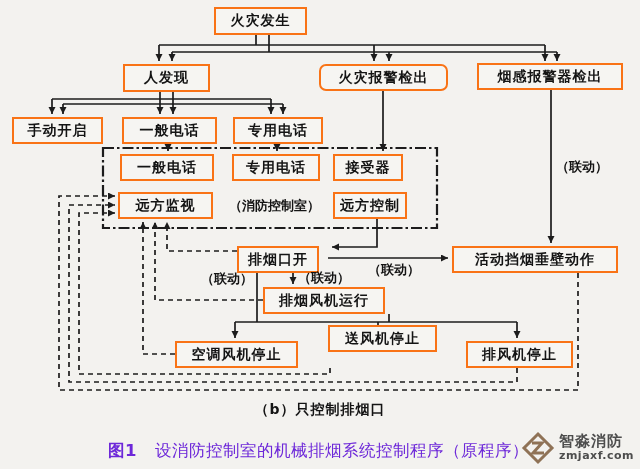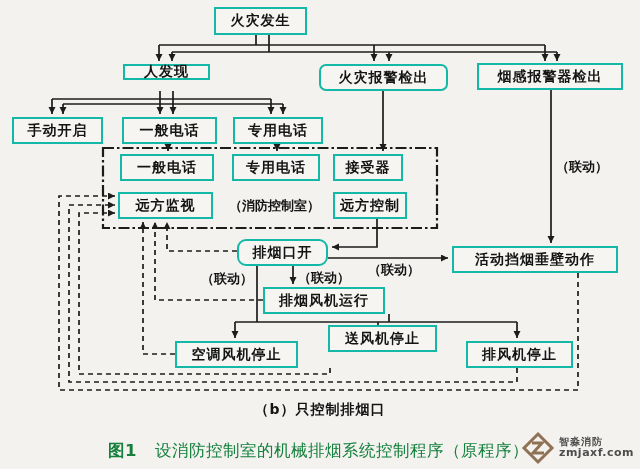--- a/index.html
+++ b/index.html
@@ -9,45 +9,45 @@
   }
   .stage{
     position:relative;
     width:640px;height:469px;
     background:#f3f2ef;
     overflow:hidden;
   }
   .wires{position:absolute;left:0;top:0;z-index:1;}
   .node{
     position:absolute;z-index:2;
-    border:2px solid #14b8a6;
+    border:2px solid #f97316;
     background:#f6f5f2;
     display:flex;align-items:center;justify-content:center;
     font-weight:bold;font-size:14px;letter-spacing:1px;color:#141414;
     box-sizing:border-box;white-space:nowrap;
   }
   .floating-label{
     position:absolute;z-index:2;
     font-weight:bold;font-size:13px;color:#141414;white-space:nowrap;
   }
   .caption-sub{
     position:absolute;z-index:2;left:0;top:401px;width:640px;
     text-align:center;font-weight:bold;font-size:14px;color:#141414;letter-spacing:1px;
   }
   .caption-fig{
     position:absolute;z-index:2;left:108px;top:440px;
-    font-size:16.5px;color:#15803d;letter-spacing:0.5px;white-space:nowrap;
+    font-size:16.5px;color:#6d28d9;letter-spacing:0.5px;white-space:nowrap;
   }
   .caption-fig .fig-num{font-weight:bold;margin-right:18px;}
   .logo{
     position:absolute;z-index:3;left:521px;top:431px;
     display:flex;align-items:center;gap:4px;
   }
   .logo-text{display:flex;flex-direction:column;line-height:1.05;}
-  .logo-cn{font-weight:bold;font-size:10px;color:#4d4d4d;letter-spacing:1px;}
+  .logo-cn{font-weight:bold;font-size:15px;color:#4d4d4d;letter-spacing:1px;}
   .logo-en{font-weight:bold;font-size:11px;color:#4d4d4d;letter-spacing:0.5px;}
 </style>
 </head>
 <body>
 
 <div class="stage">
 
   <svg class="wires" width="640" height="469" viewBox="0 0 640 469">
     <defs>
       <marker id="ah" markerUnits="userSpaceOnUse" markerWidth="9" markerHeight="8" refX="7" refY="3.5" orient="auto">
@@ -106,33 +106,33 @@
       <path d="M175,354 H143 V222" marker-end="url(#ah)"></path>
       <path d="M330,368 V374 H79 V213 H115" marker-end="url(#ah)"></path>
       <path d="M517,368 V382 H69 V205 H115" marker-end="url(#ah)"></path>
       <path d="M578,273 V390 H59 V196 H115" marker-end="url(#ah)"></path>
     </g>
 
     <rect x="103" y="148" width="334" height="80" fill="none" stroke="#1c1c1c" stroke-width="2.2" stroke-dasharray="11 3 2.5 3"></rect>
   </svg>
 
   <div class="node" style="left:214px;top:7px;width:93px;height:28px;">火灾发生</div>
-  <div class="node" style="left:123px;top:64px;width:87px;height:16px;">人发现</div>
+  <div class="node" style="left:123px;top:64px;width:87px;height:28px;">人发现</div>
   <div class="node" style="left:319px;top:64px;width:129px;height:27px;border-radius:7px;">火灾报警检出</div>
   <div class="node" style="left:477px;top:63px;width:146px;height:27px;">烟感报警器检出</div>
   <div class="node" style="left:12px;top:117px;width:91px;height:27px;">手动开启</div>
   <div class="node" style="left:122px;top:117px;width:95px;height:27px;">一般电话</div>
   <div class="node" style="left:233px;top:117px;width:90px;height:27px;">专用电话</div>
   <div class="node" style="left:120px;top:154px;width:94px;height:27px;">一般电话</div>
   <div class="node" style="left:232px;top:154px;width:88px;height:27px;">专用电话</div>
   <div class="node" style="left:118px;top:192px;width:95px;height:27px;">远方监视</div>
   <div class="node" style="left:333px;top:154px;width:70px;height:27px;">接受器</div>
   <div class="node" style="left:333px;top:192px;width:74px;height:27px;">远方控制</div>
   <div class="floating-label" style="left:229px;top:197px;font-size:13px;">（消防控制室）</div>
-  <div class="node" style="left:237px;top:239px;width:91px;height:27px;border-radius:9px;">排烟口开</div>
+  <div class="node" style="left:237px;top:246px;width:82px;height:27px;">排烟口开</div>
   <div class="node" style="left:263px;top:287px;width:122px;height:27px;">排烟风机运行</div>
   <div class="node" style="left:452px;top:246px;width:166px;height:27px;">活动挡烟垂壁动作</div>
   <div class="node" style="left:175px;top:341px;width:123px;height:27px;">空调风机停止</div>
   <div class="node" style="left:328px;top:325px;width:109px;height:27px;">送风机停止</div>
   <div class="node" style="left:466px;top:341px;width:107px;height:27px;">排风机停止</div>
 
   <div class="floating-label" style="left:556px;top:158px;">（联动）</div>
   <div class="floating-label" style="left:201px;top:270px;">（联动）</div>
   <div class="floating-label" style="left:298px;top:269px;">（联动）</div>
   <div class="floating-label" style="left:368px;top:261px;">（联动）</div>

